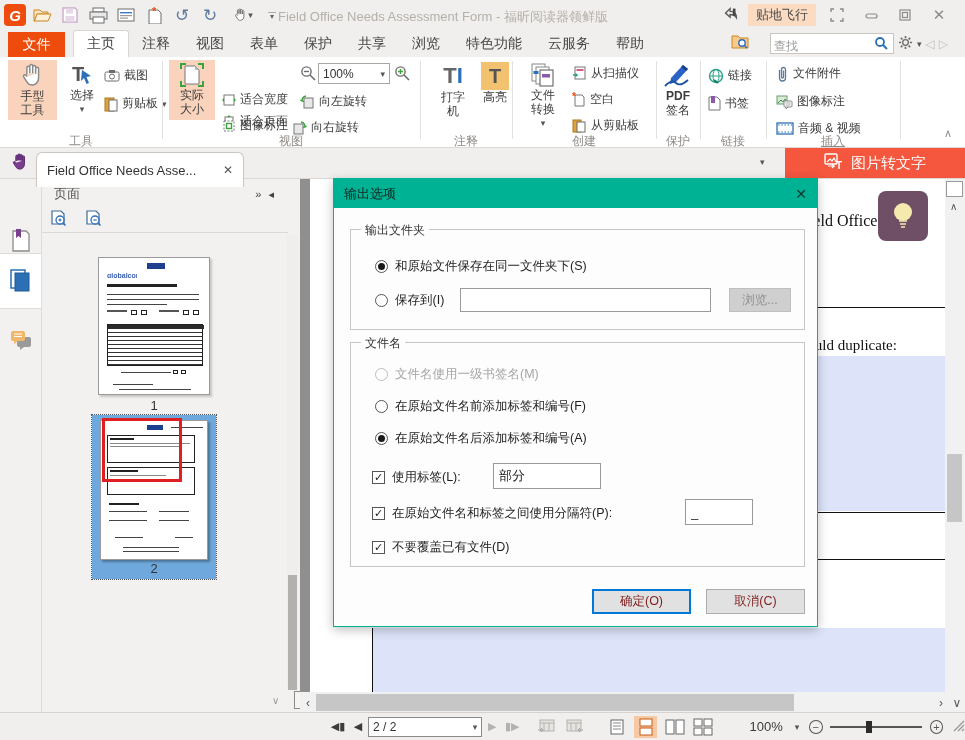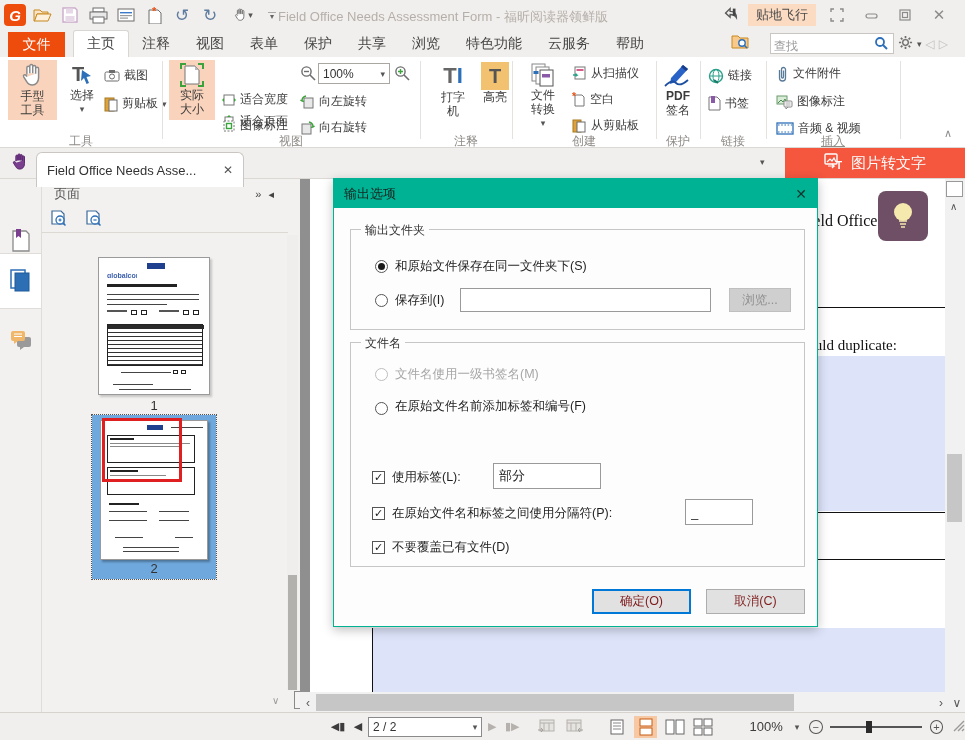--- a/index.html
+++ b/index.html
@@ -300,21 +300,21 @@
           <path d="M4 6.5 h5 M6.5 4 v5" stroke="#3ba33b" stroke-width="1.4"></path>
         </svg>
     </div>
     <div class="small-btn" style="left:300px;top:36px;">
       <svg width="15" height="14" viewBox="0 0 15 14">
           <rect x="4" y="3" width="9" height="10" fill="#e8e8e8" stroke="#777"></rect>
           <path d="M6 1 a5 5 0 0 0 -4 5 l-1.6-1 M2 6 l2 .4" stroke="#3ba33b" fill="none" stroke-width="1.4"></path>
         </svg>
       <span>向左旋转</span>
     </div>
-    <div class="small-btn" style="left:300px;top:62px;align-items:center;">
+    <div class="small-btn" style="left:292px;top:62px;align-items:center;">
       <svg width="15" height="14" viewBox="0 0 15 14">
           <rect x="2" y="3" width="9" height="10" fill="#e8e8e8" stroke="#777"></rect>
           <path d="M9 1 a5 5 0 0 1 4 5 l1.6-1 M13 6 l-2 .4" stroke="#3ba33b" fill="none" stroke-width="1.4"></path>
         </svg>
       <span>向右旋转</span>
     </div>
     <div class="rb-group-label" style="left:162px;width:258px;">视图</div>
     <div class="rb-sep" style="left:420px;"></div>
 
     <div class="big-btn" style="left:432px;width:42px;">
@@ -618,23 +618,27 @@
       <input class="txt-input abs" style="left: 109px; top: 58px; width: 251px;" value="">
       <button class="abs" style="left:378px;top:58px;width:62px;height:24px;background:#cfcfcf;border:1px solid #bfbfbf;color:#8f8f8f;font-size:12.5px;font-family:inherit;">浏览...</button>
     </div>
 
     <div class="groupbox" style="top:163px;height:225px;">
       <span class="gb-label">文件名</span>
       <div class="dlg-row dis" style="left:24px;top:23px;">
         <span class="radio dis"></span>
         <span>文件名使用一级书签名(M)</span>
       </div>
-      <div class="dlg-row" style="left:24px;top:55px;align-items:flex-end;">
+      <div class="dlg-row" style="left:24px;top:55px;">
         <span class="radio"></span>
         <span>在原始文件名前添加标签和编号(F)</span>
+      </div>
+      <div class="dlg-row" style="left:24px;top:87px;">
+        <span class="radio on"></span>
+        <span>在原始文件名后添加标签和编号(A)</span>
       </div>
       <div class="dlg-row" style="left:21px;top:126px;">
         <span class="chk">✓</span>
         <span>使用标签(L):</span>
       </div>
       <input class="txt-input abs" style="left: 142px; top: 120px; width: 108px; height: 26px;" value="部分">
       <div class="dlg-row" style="left:21px;top:162px;">
         <span class="chk">✓</span>
         <span>在原始文件名和标签之间使用分隔符(P):</span>
       </div>

